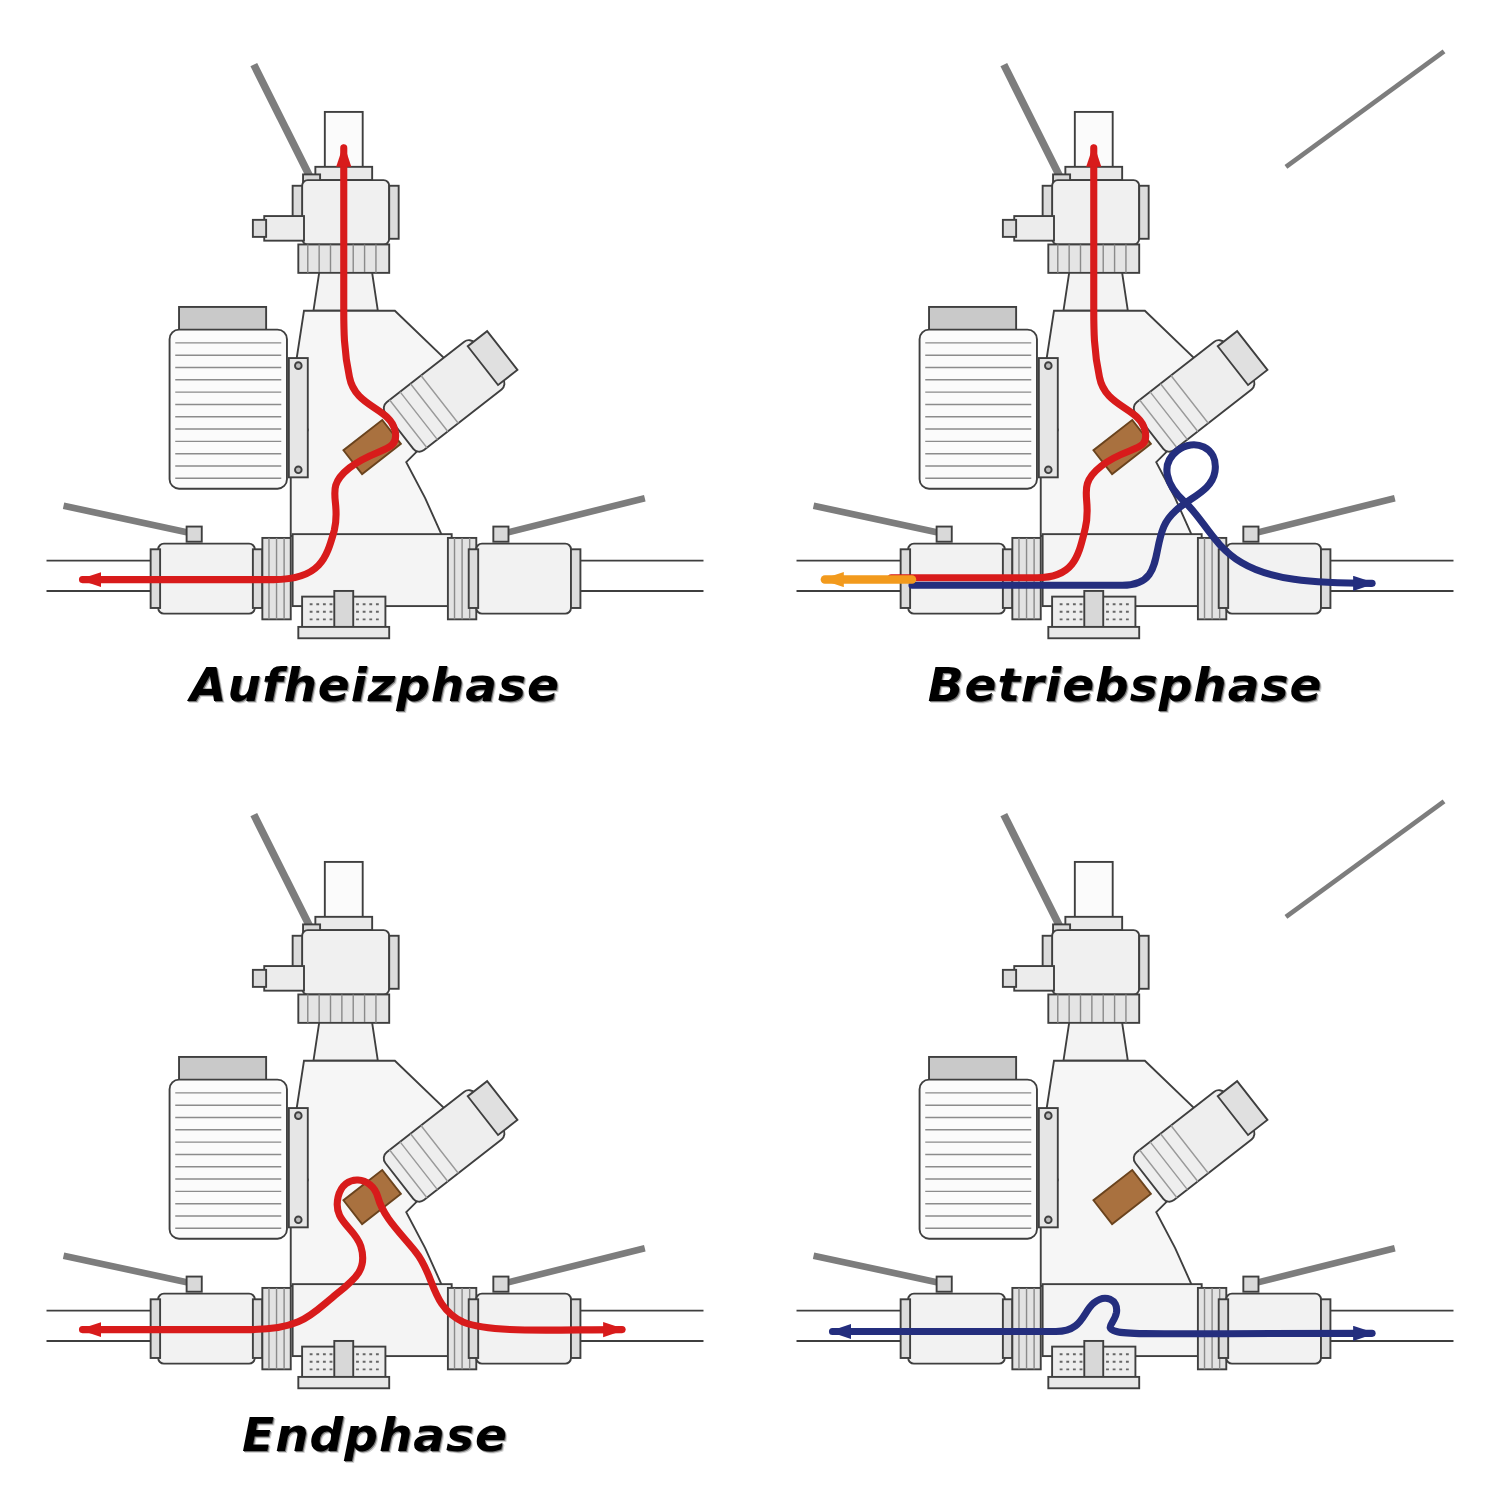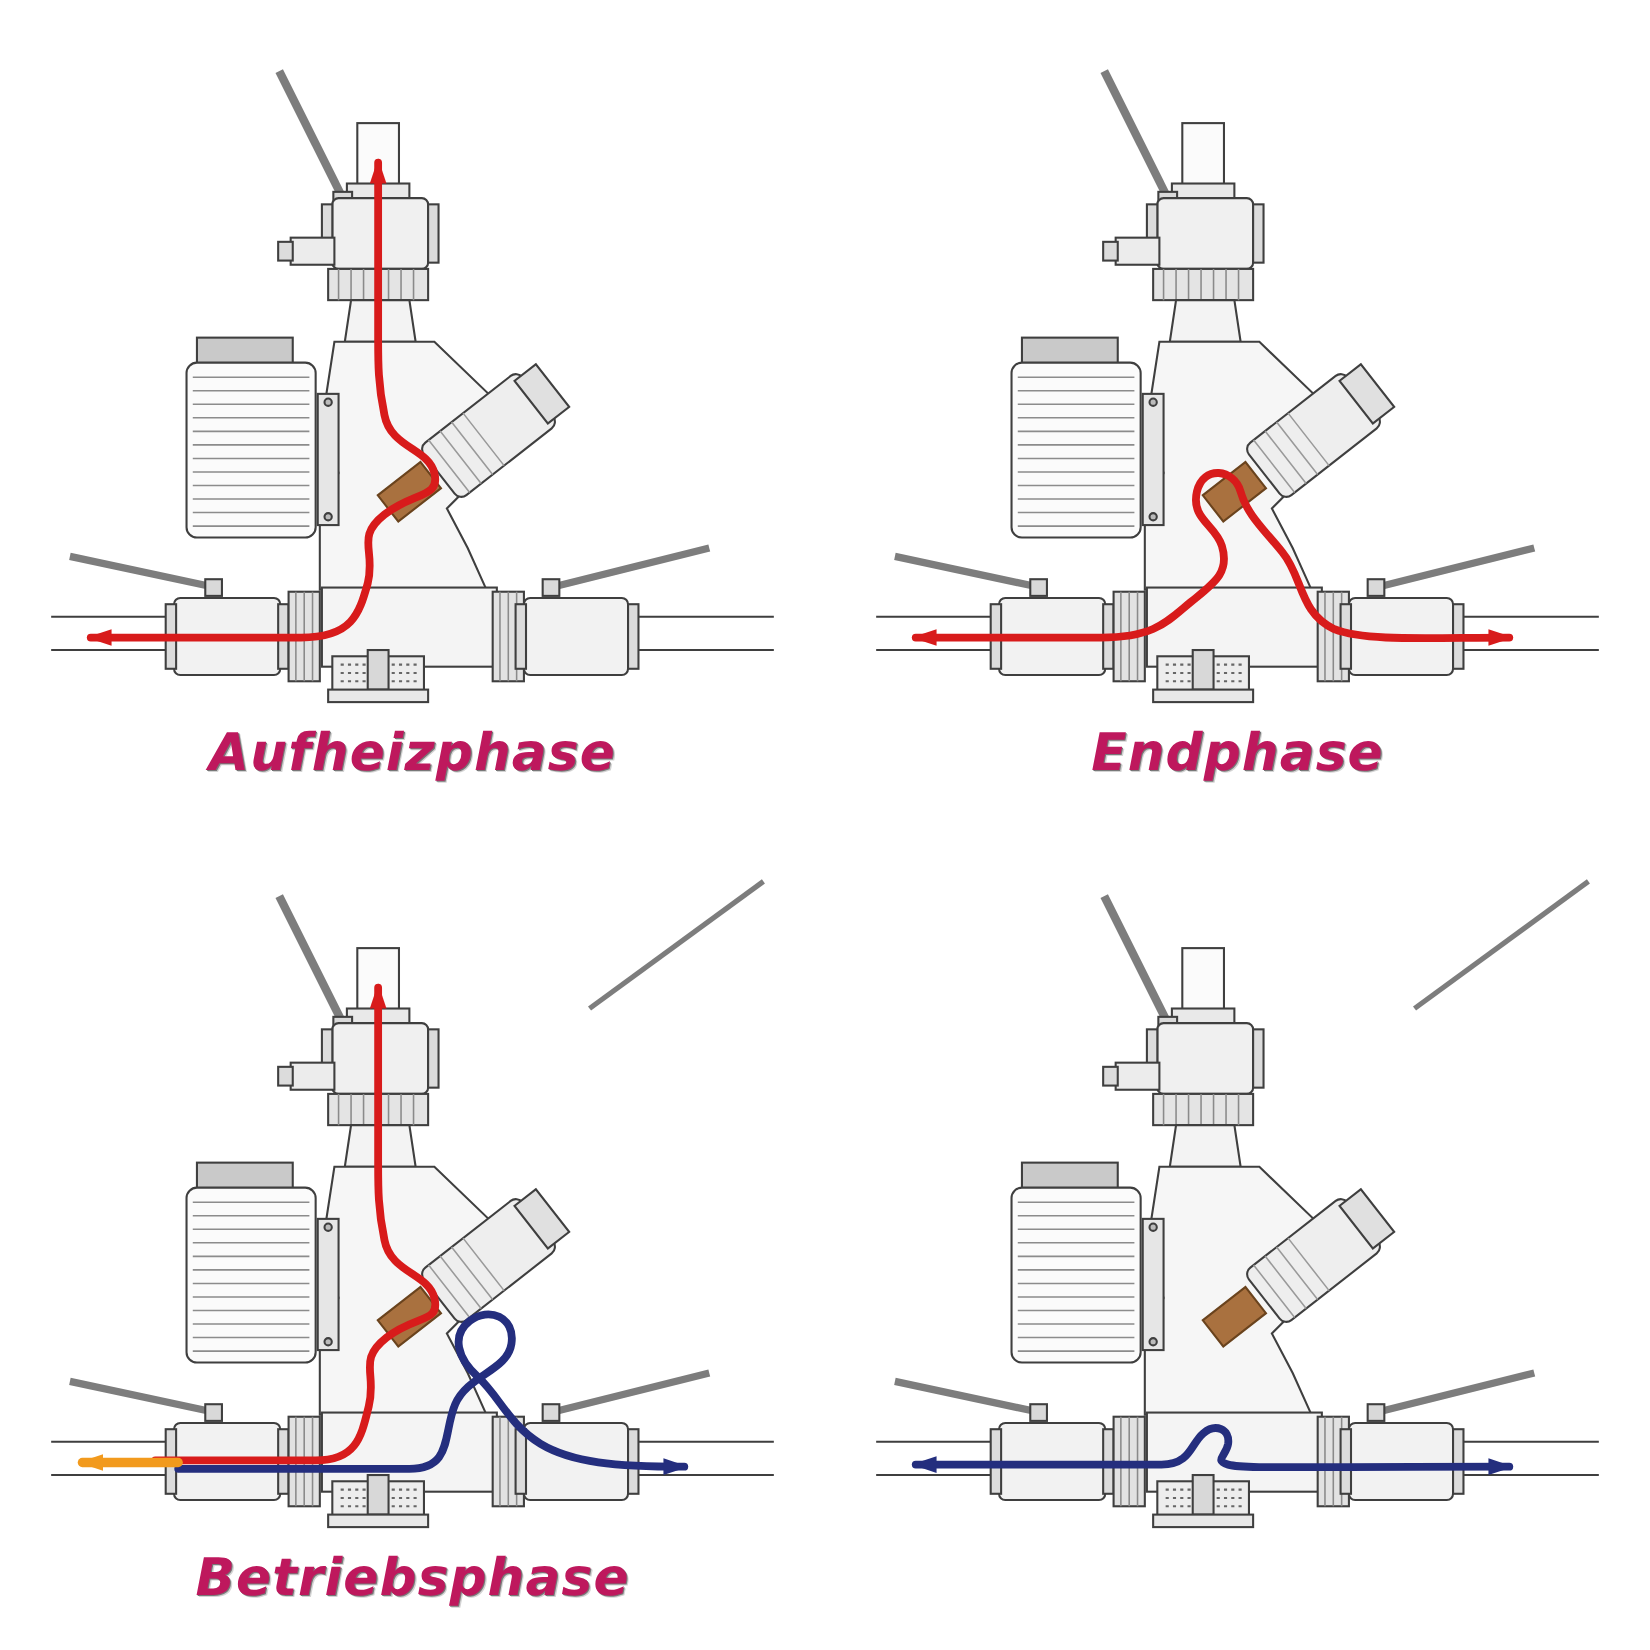--- a/index.html
+++ b/index.html
@@ -4,21 +4,21 @@
 <style>
   html,body{margin:0;padding:0;background:#ffffff;}
   body{width:1500px;height:1500px;font-family:"DejaVu Sans",sans-serif;overflow:hidden;}
   .grid{display:grid;grid-template-columns:750px 750px;grid-template-rows:750px 750px;width:1500px;height:1500px;}
   .panel{display:flex;flex-direction:column;align-items:center;position:relative;}
   .panel svg.diagram{display:block;width:710px;height:645px;margin-top:10px;}
   .caption{
     font-style:italic;
     font-weight:bold;
     font-size:47px;
-    color:#be185d;
+    color:#000000;
     letter-spacing:1px;
     margin-top:2px;
     text-shadow:2px 2px 0 rgba(130,130,130,.35), 1px 1px 0 rgba(0,0,0,.55);
     white-space:nowrap;
     text-align:center;
   }
   .defs-holder{position:absolute;width:0;height:0;overflow:hidden;}
 </style>
 </head>
 <body>
@@ -142,34 +142,34 @@
     <svg class="diagram" viewBox="0 0 750 650">
       <use href="#valve-assembly"></use>
       <path d="M 66 586 H 268 C 318 586 324 562 332 534 C 340 502 320 490 348 468 C 376 446 402 452 396 428 C 390 404 354 404 348 372 C 342 344 342 322 342 300 L 342 130" fill="none" stroke-width="7.5" stroke-linecap="round" stroke-linejoin="round" marker-start="url(#arrow-hot)" marker-end="url(#arrow-hot)" stroke="#d81b1b"></path>
     </svg>
     <div class="caption">Aufheizphase</div>
   </div>
 
   <div class="panel">
     <svg class="diagram" viewBox="0 0 750 650">
       <use href="#valve-assembly"></use>
-      <path d="M 66 586 H 244 C 296 586 308 570 330 552 C 352 534 368 524 360 498 C 354 478 330 472 336 446 C 342 420 372 424 378 446 C 384 468 402 484 418 504 C 438 528 434 562 468 578 C 498 590 560 586 636 586" fill="none" stroke-width="7.5" stroke-linecap="round" stroke-linejoin="round" marker-start="url(#arrow-hot)" marker-end="url(#arrow-hot)" stroke="#d81b1b"></path>
-    </svg>
-    <div class="caption">Endphase</div>
-  </div>
-
-  <div class="panel">
-    <svg class="diagram" viewBox="0 0 750 650">
-      <use href="#valve-assembly"></use>
       <line x1="545" y1="150" x2="712" y2="28" stroke="#7d7d7d" stroke-width="5"></line>
       <path d="M 128 584 H 282 C 322 584 326 560 333 532 C 341 500 322 488 350 466 C 378 444 402 452 396 428 C 390 404 354 404 348 372 C 342 344 342 322 342 300 L 342 130" fill="none" stroke-width="7.5" stroke-linecap="round" stroke-linejoin="round" marker-end="url(#arrow-hot)" stroke="#d81b1b"></path>
       <path d="M 150 592 H 372 C 414 592 404 558 416 530 C 428 502 466 498 470 472 C 474 446 448 436 430 450 C 412 464 418 486 438 504 C 458 522 468 550 498 568 C 528 586 570 590 636 590" fill="none" stroke-width="7.5" stroke-linecap="round" stroke-linejoin="round" marker-end="url(#arrow-cold)" stroke="#242e7e"></path>
       <path d="M 58 586 H 150" fill="none" stroke-width="9" stroke-linecap="round" marker-start="url(#arrow-warm)" stroke="#f29a1d"></path>
     </svg>
     <div class="caption">Betriebsphase</div>
+  </div>
+
+  <div class="panel">
+    <svg class="diagram" viewBox="0 0 750 650">
+      <use href="#valve-assembly"></use>
+      <path d="M 66 586 H 244 C 296 586 308 570 330 552 C 352 534 368 524 360 498 C 354 478 330 472 336 446 C 342 420 372 424 378 446 C 384 468 402 484 418 504 C 438 528 434 562 468 578 C 498 590 560 586 636 586" fill="none" stroke-width="7.5" stroke-linecap="round" stroke-linejoin="round" marker-start="url(#arrow-hot)" marker-end="url(#arrow-hot)" stroke="#d81b1b"></path>
+    </svg>
+    <div class="caption">Endphase</div>
   </div>
 
   <div class="panel">
     <svg class="diagram" viewBox="0 0 750 650">
       <use href="#valve-assembly"></use>
       <line x1="545" y1="150" x2="712" y2="28" stroke="#7d7d7d" stroke-width="5"></line>
       <path d="M 66 588 H 302 C 330 588 330 568 342 558 C 354 548 368 554 366 568 C 364 580 352 584 366 588 C 380 592 420 590 636 590" fill="none" stroke-width="7.5" stroke-linecap="round" stroke-linejoin="round" marker-start="url(#arrow-cold)" marker-end="url(#arrow-cold)" stroke="#242e7e"></path>
     </svg>
   </div>
 

